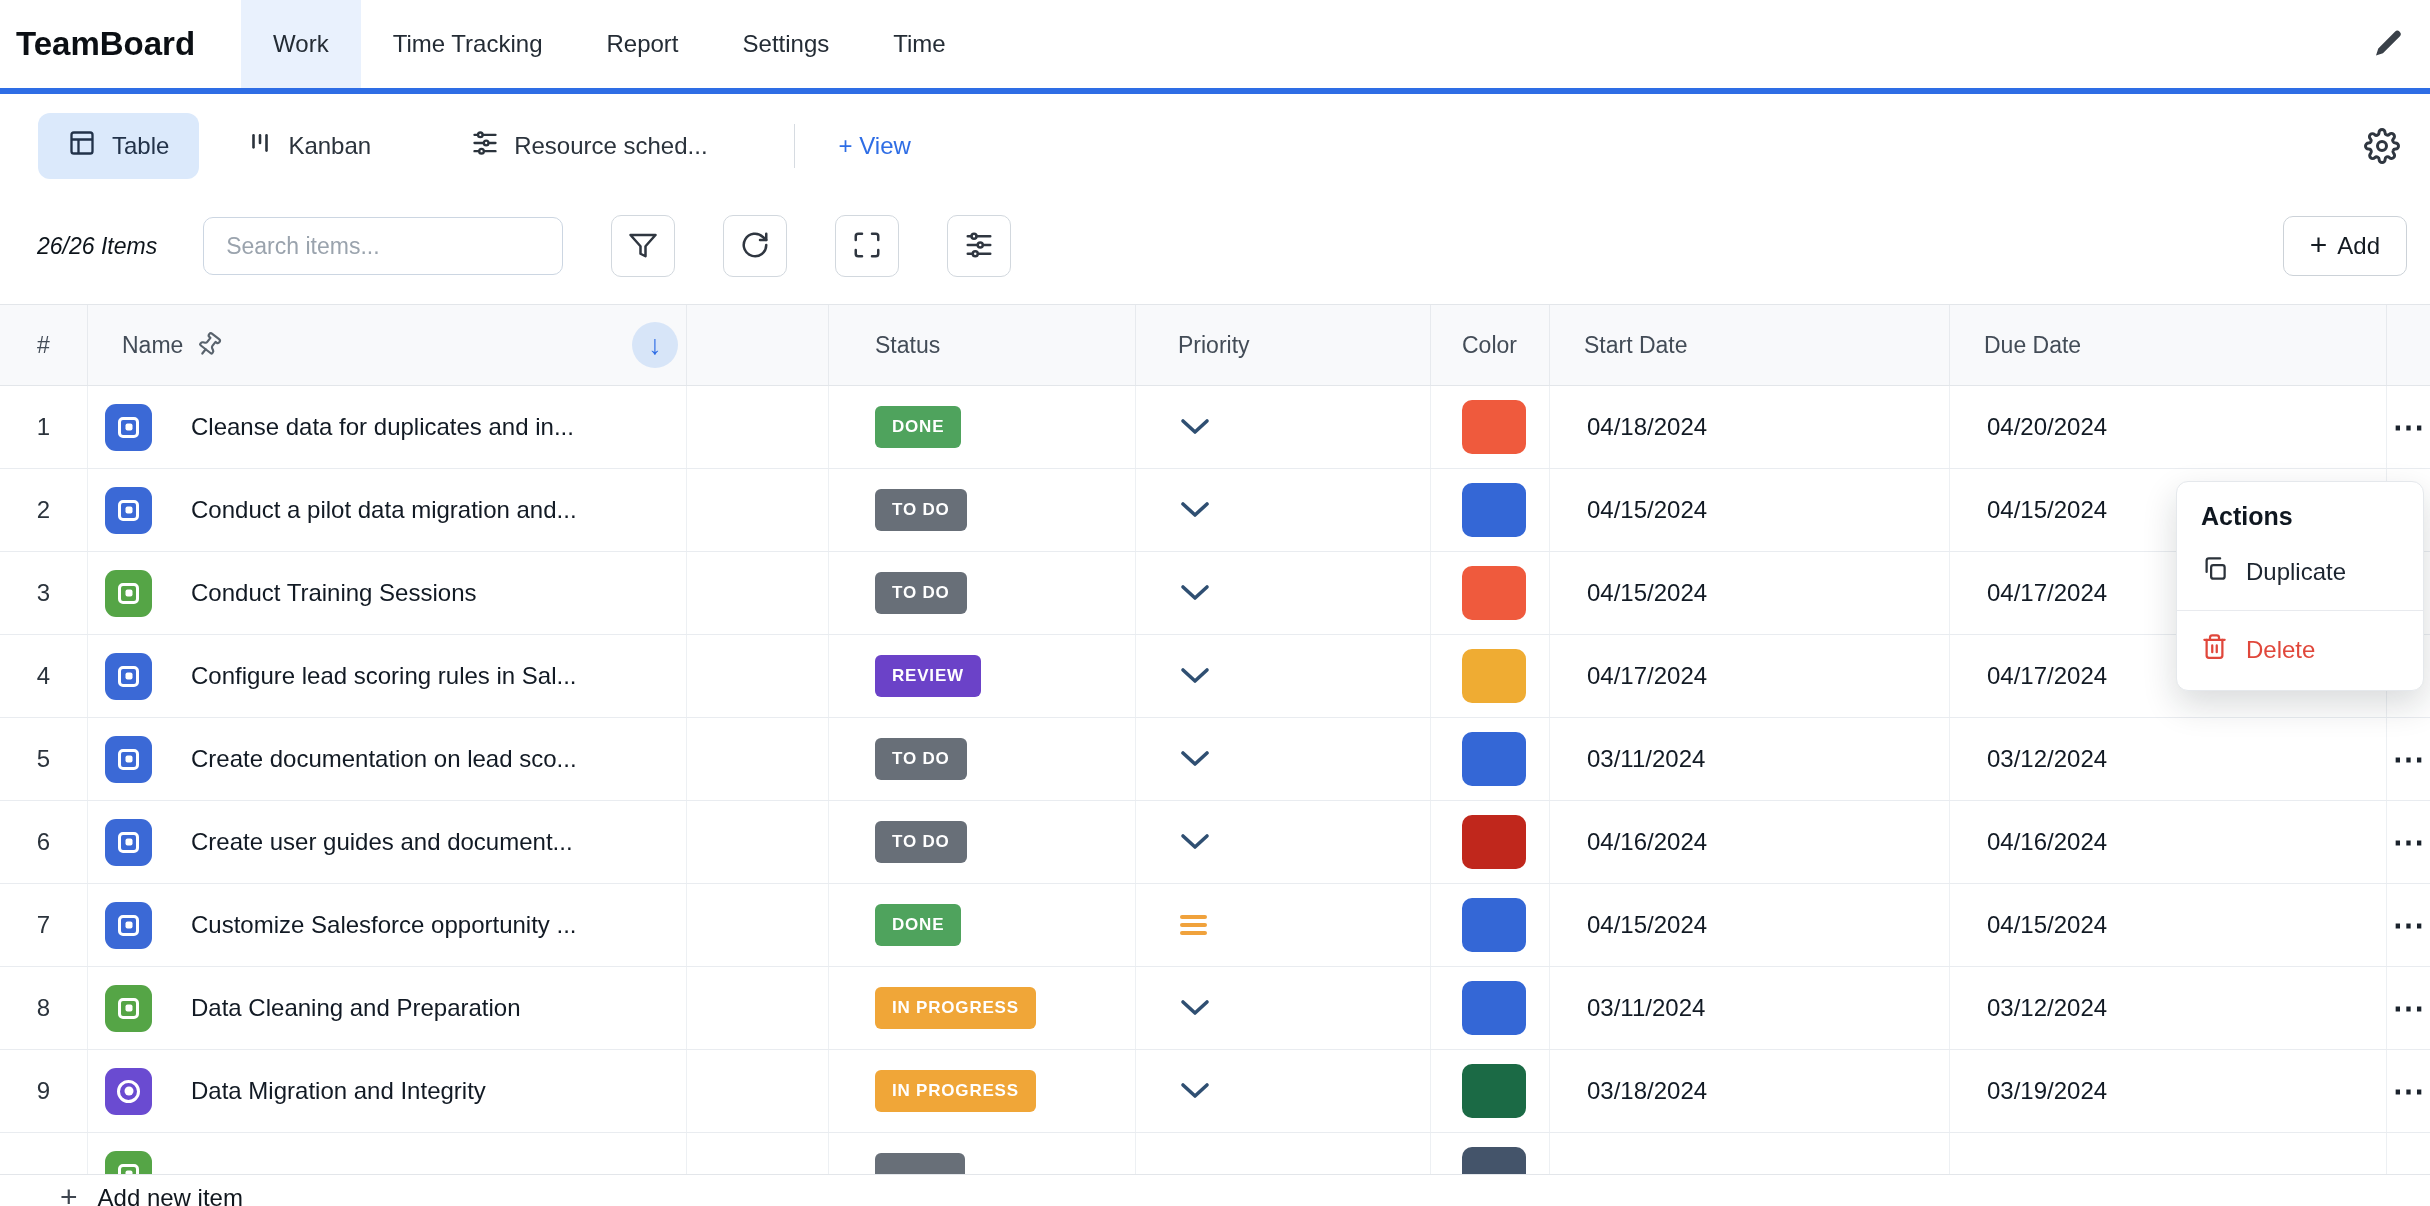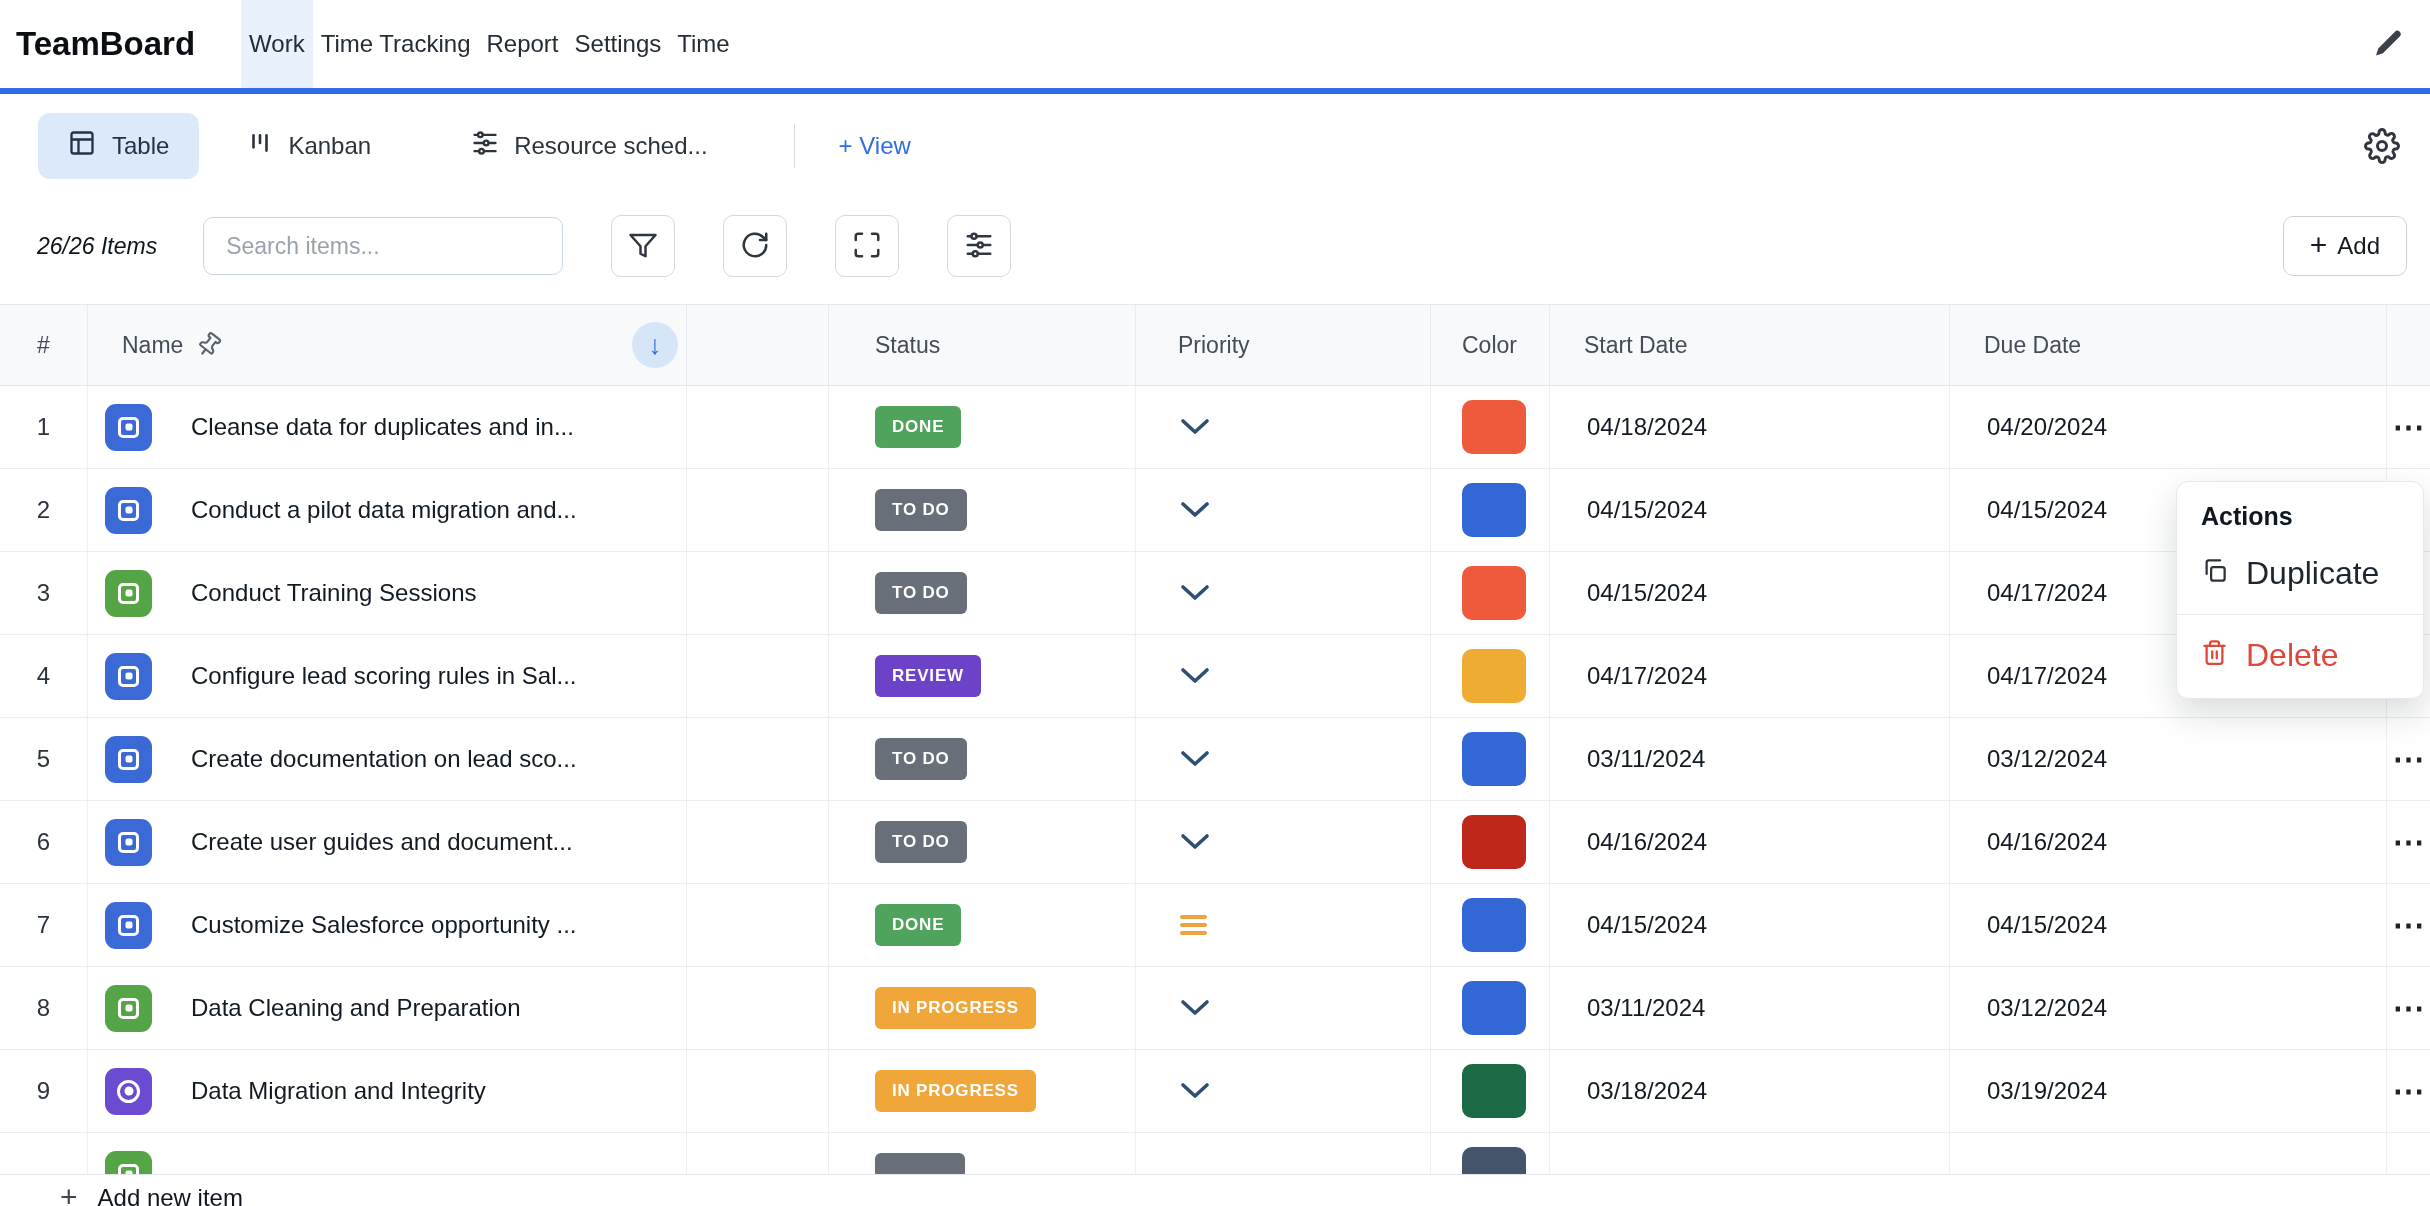--- a/index.html
+++ b/index.html
@@ -5,21 +5,21 @@
   * { margin:0; padding:0; box-sizing:border-box; }
   html,body { background:#fff; }
   .page {
     position:relative; width:2430px; height:1206px; overflow:hidden;
     background:#fff; font-family:"Liberation Sans", sans-serif; color:#1a222c;border-radius:30px;
   }
   
   .topnav { height:88px; display:flex; align-items:center; padding:0 26px 0 16px; }
   .logo { font-size:33px; font-weight:700; color:#0b0f14; }
   .nav-tabs { display:flex; height:100%; margin-left:46px; }
-  .nav-tab { display:flex; align-items:center; padding:0 8px; font-size:24px; color:#242c35; cursor:pointer; }
+  .nav-tab { display:flex; align-items:center; padding:0 32px; font-size:24px; color:#242c35; cursor:pointer; }
   .nav-tab.active { background:#e9f1fd; }
   .pencil-btn { margin-left:auto; cursor:pointer; display:flex; }
   .accent-bar { height:6px; background:#2e6de5; }
   
   .views-row { height:104px; display:flex; align-items:center; padding:0 30px 0 38px; }
   .view-pill { display:flex; align-items:center; gap:16px; height:66px; padding:0 30px;
     border-radius:12px; background:#dbe9fb; font-size:24px; color:#223249; font-weight:500; cursor:pointer; }
   .view-item { display:flex; align-items:center; gap:15px; font-size:24px; color:#2b333c; cursor:pointer; }
   .view-item.kanban { margin-left:48px; }
   .view-item.resource { margin-left:100px; }
@@ -86,21 +86,21 @@
   .dots { font-size:32px; font-weight:700; color:#1a222c; cursor:pointer; line-height:1; }
   
   .addrow { height:60px; border-top:1px solid #e3e6ea; display:flex; align-items:flex-start;
     padding:9px 0 0 60px; gap:20px; font-size:24px; color:#10161d; cursor:pointer; background:#fff; }
   .addrow .plus2 { font-size:30px; color:#3f4650; line-height:26px; }
   
   .menu { position:absolute; left:2176px; top:481px; width:248px; background:#fff;
     border:1px solid #e5e8ec; border-radius:12px; box-shadow:0 14px 34px rgba(20,28,40,.16);
     z-index:50; padding-bottom:12px; }
   .menu-title { font-size:25px; font-weight:700; color:#0f1720; padding:20px 24px 12px; }
-  .menu-item { display:flex; align-items:center; gap:18px; padding:12px 24px; font-size:32px;
+  .menu-item { display:flex; align-items:center; gap:18px; padding:12px 24px; font-size:24px;
     color:#1c2530; cursor:pointer; }
   .menu-item svg { width:27px; height:27px; flex:none; }
   .menu-sep { border-top:1px solid #e8eaee; margin:10px 0; }
   .menu-item.danger { color:#e0473b; }
 </style>
 </head>
 <body>
 
 <div class="page">
 

